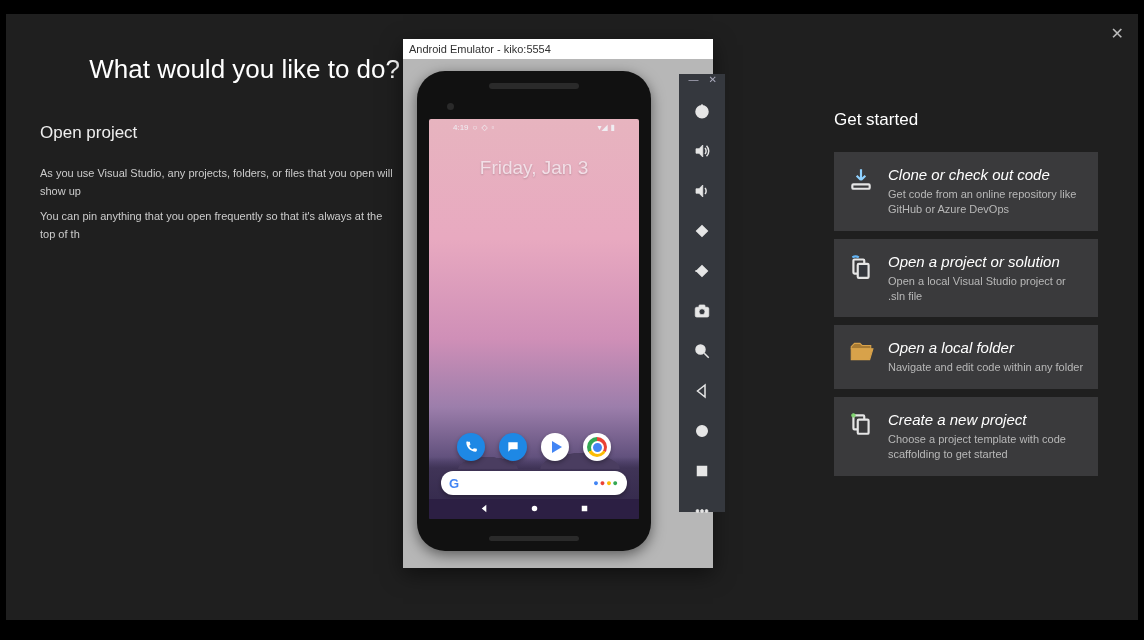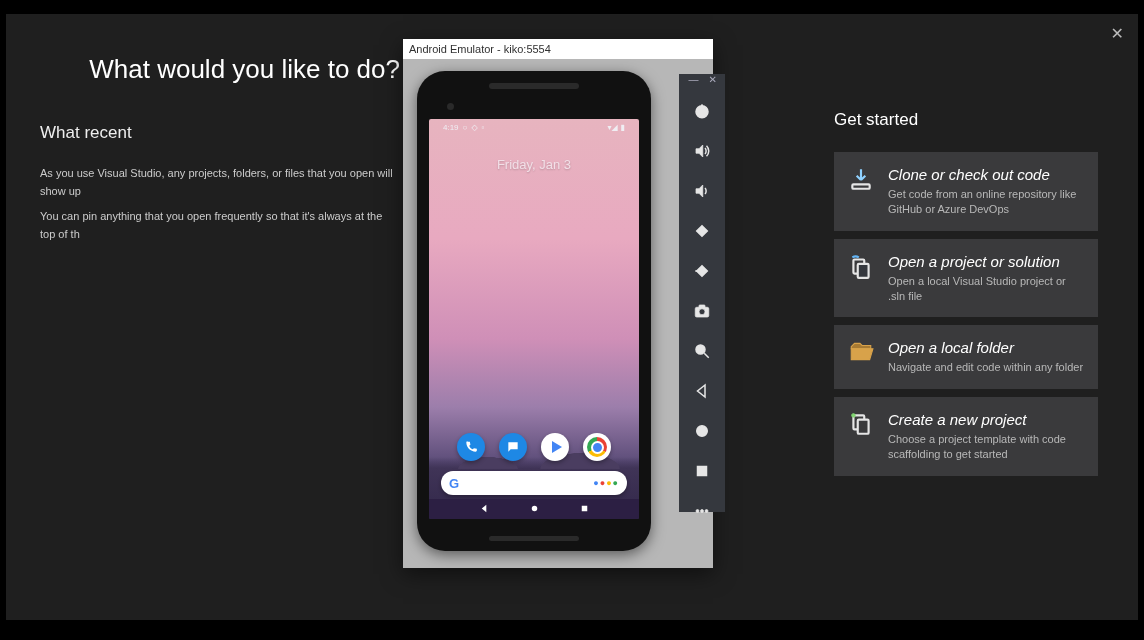--- a/index.html
+++ b/index.html
@@ -75,27 +75,27 @@
     position: absolute; top: 32px; left: 30px;
     width: 7px; height: 7px; background: #2a2a2a; border-radius: 50%;
   }
   .screen {
     position: absolute; left: 12px; right: 12px; top: 48px; bottom: 32px;
     border-radius: 2px; overflow: hidden;
     background: linear-gradient(180deg, #e7b4bf 0%, #e8a9c0 30%, #cf8fb7 55%, #9c7eab 72%, #5b4c78 86%, #3b3558 100%);
   }
   .statusbar {
     display: flex; justify-content: space-between; 
-    height: 16px; padding: 0 14px;
+    height: 16px; padding: 0 24px;
     color: #f0eef3; font-size: 8px;
   }
   .status-left { display: flex; gap: 4px; align-items: center; }
   .status-right { display: flex; gap: 3px; align-items: center; }
   .screen-date {
-    text-align: center; color: #f2dfe7; font-size: 13px;
+    text-align: center; color: #f2dfe7; font-size: 19px;
     margin-top: 22px; text-shadow: 0 1px 2px rgba(0,0,0,.2);
     font-weight: 300;
   }
   .mountains {
     position: absolute; bottom: 0; left: 0; right: 0; height: 62px;
     background: linear-gradient(180deg, transparent 0, #403457 18%, #312749 100%);
   }
   .mountains::before {
     content: ""; position: absolute; top: -8px; left: -10px; right: -10px; height: 20px;
     background: radial-gradient(30px 12px at 30% 100%, #4a3d60 98%, transparent 100%),
@@ -176,21 +176,21 @@
 </head>
 <body>
 
 <div class="outer">
   <div class="main-panel">
 
     <div class="close-x">✕</div>
 
     <div class="left-col">
       <h1>What would you like to do?</h1>
-      <h2>What recent</h2>
+      <h2>Open project</h2>
       <p>As you use Visual Studio, any projects, folders, or files that you open will show up</p>
       <p>You can pin anything that you open frequently so that it's always at the top of th</p>
     </div>
 
     <div class="right-col">
       <h2>Get started</h2>
 
       <div class="tile">
         <div class="tile-icon">
           <svg viewBox="0 0 24 24" fill="none" stroke="#8fd1ff" stroke-width="2">

